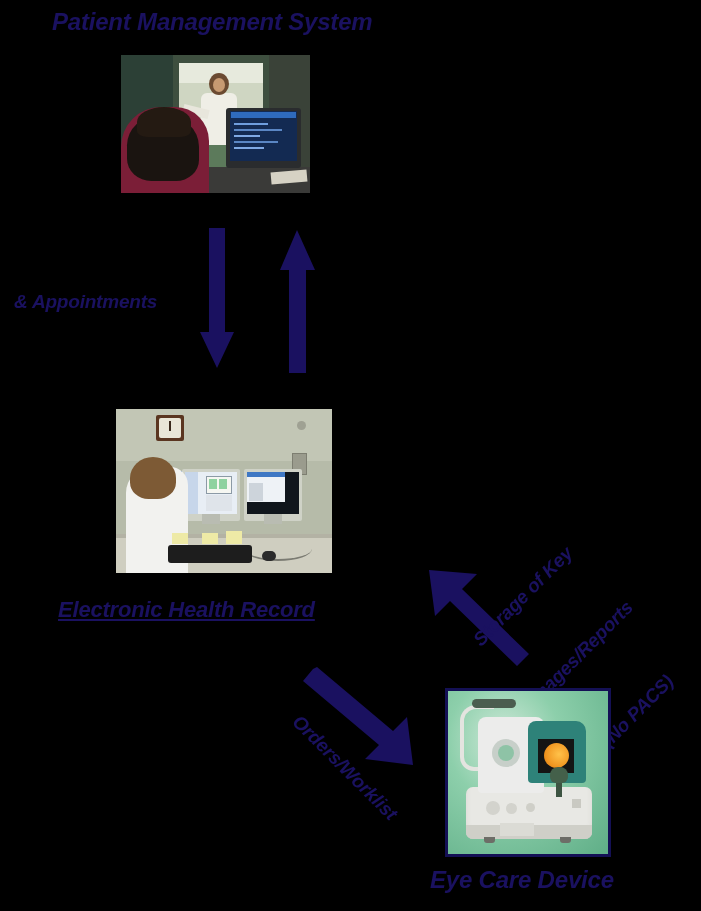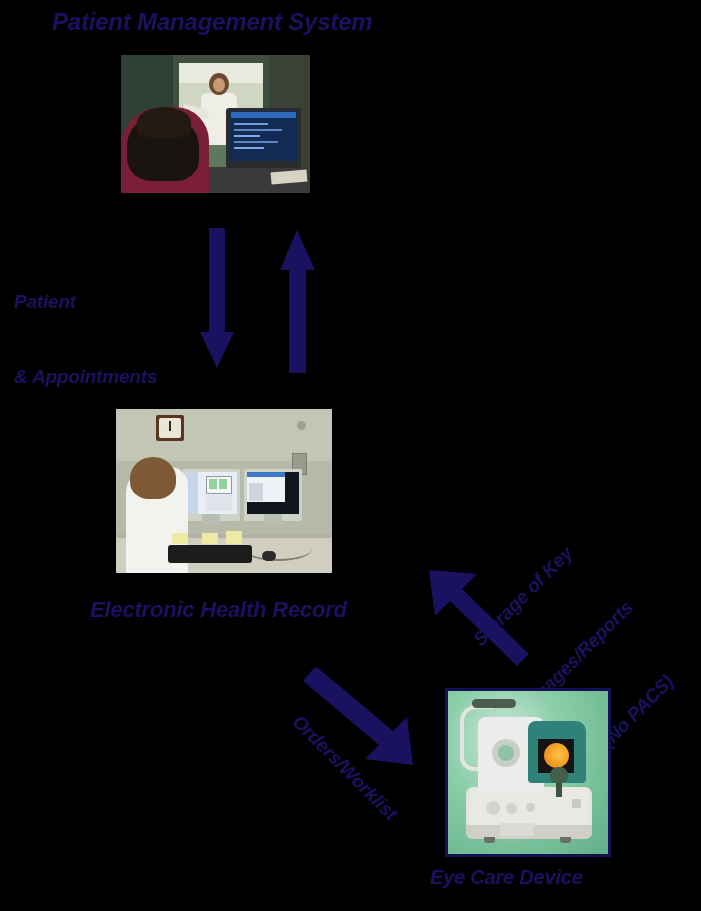--- a/index.html
+++ b/index.html
@@ -32,28 +32,29 @@
     letter-spacing: -0.2px;
     white-space: pre;
     line-height: 1.15;
   }
   #title-pms {
     left: 52px;
     top: 8px;
     font-size: 24px;
   }
   #label-ehr {
-    left: 90px;
+    left: 58px;
     top: 597px;
     font-size: 22px;
+    text-decoration: underline;
   }
   #label-device {
     left: 430px;
     top: 866px;
-    font-size: 20px;
+    font-size: 24px;
   }
   #label-demographics {
     left: 14px;
     top: 239px;
     font-size: 19px;
     line-height: 25px;
   }
   #label-postcharges {
     left: 327px;
     top: 286px;
@@ -223,21 +224,20 @@
     <div class="rec-screen-l4"></div>
     <div class="rec-screen-l5"></div>
     <div class="rec-paper"></div>
     <div class="rec-patient">
       <div class="rec-hair"></div>
       <div class="rec-hair2"></div>
     </div>
   </div>
 
   <div class="lbl" id="label-demographics">
-    <div>Patient</div>
     <div>&amp; Appointments</div>
   </div>
 
   <svg class="arrow-svg" style="left:196px; top:228px;" width="44" height="146" viewBox="0 0 44 146">
     <polygon points="13,0 29,0 29,104 38,104 21,140 4,104 13,104" fill="#1a1160"></polygon>
   </svg>
 
   <svg class="arrow-svg" style="left:275px; top:228px;" width="48" height="148" viewBox="0 0 48 148">
     <polygon points="22,2 40,42 31,42 31,145 14,145 14,42 5,42" fill="#1a1160"></polygon>
   </svg>

